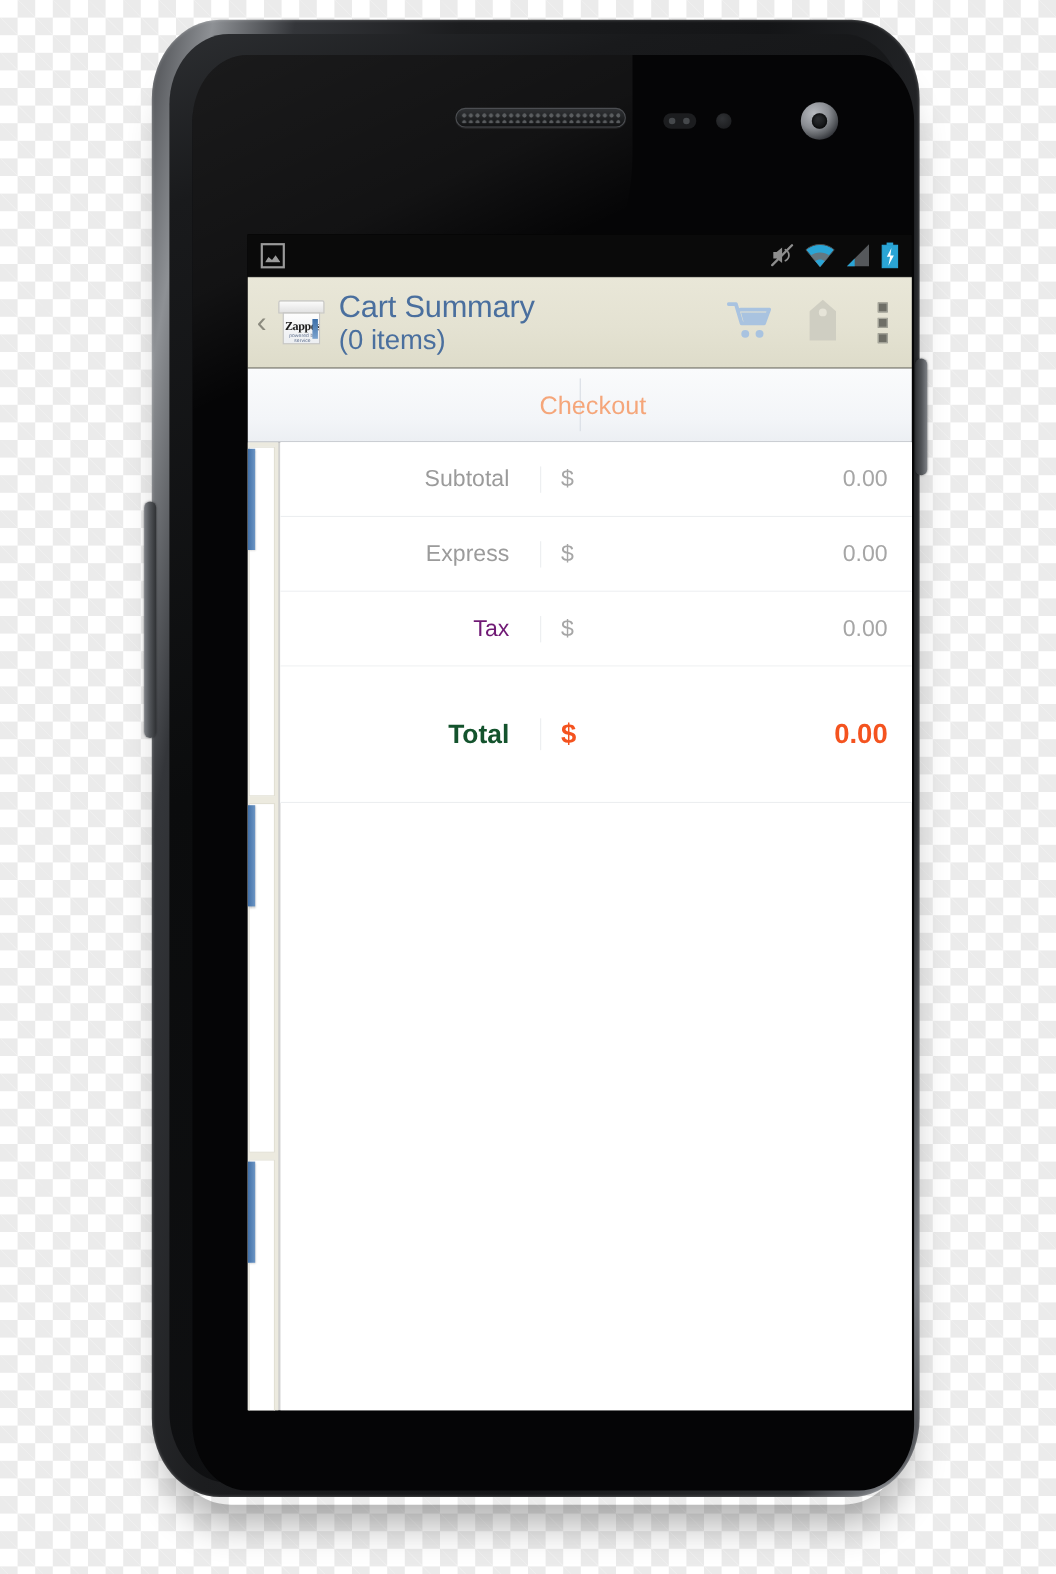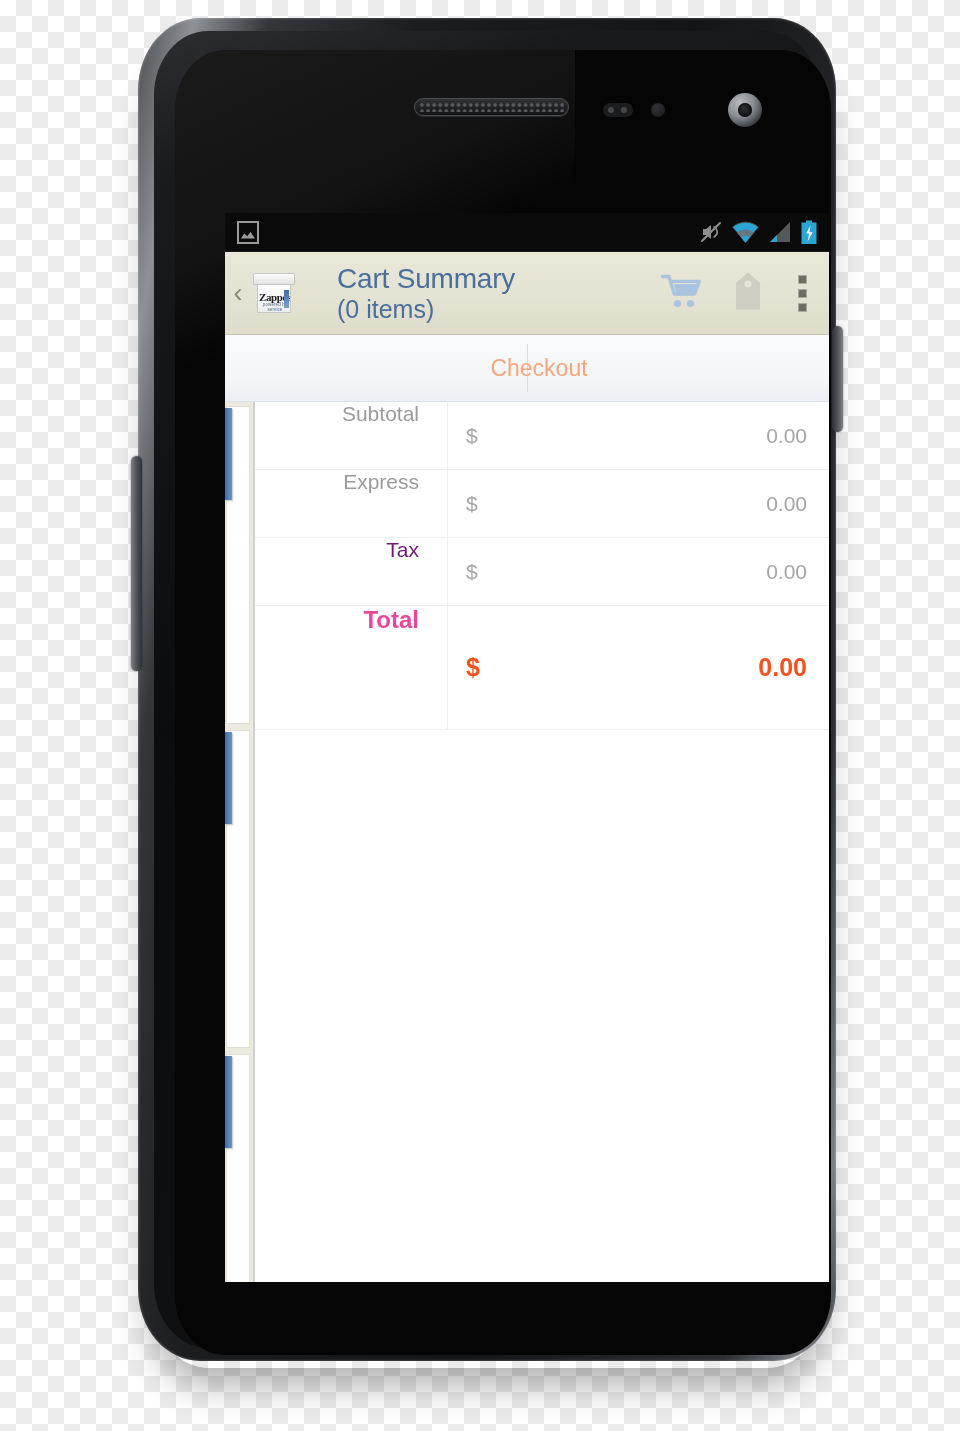--- a/index.html
+++ b/index.html
@@ -257,21 +257,21 @@
     font-size: 4.5px;
     color: #5a6b8a;
     line-height: 1;
     letter-spacing: .1px;
   }
   .ab-logo .box-flag {
     position: absolute; right: 1px; top: 5px;
     width: 5px; height: 18px;
     background: linear-gradient(180deg,#3b6ea8,#7ba3cf);
   }
-  .ab-titles { flex: 1 1 auto; min-width: 0; line-height: 1.06; margin-left: 29px; }
+  .ab-titles { flex: 1 1 auto; min-width: 0; line-height: 1.06; }
   .ab-title {
     color: #4a6f9e;
     font-size: 28px;
     font-weight: normal;
     letter-spacing: -0.2px;
     white-space: nowrap;
   }
   .ab-sub {
     color: #4a6f9e;
     font-size: 25px;
@@ -331,22 +331,24 @@
   
   .content {
     position: relative;
     height: 881px;
     background: #ffffff;
     overflow: hidden;
   }
   .rows { background: #ffffff; }
   .row {
     display: flex;
+    align-items: center;
     border-bottom: 1px solid #eceef0;
     background: #ffffff;
+    padding-left: 44px;
   }
   .row-label {
     width: 192px;
     flex: 0 0 192px;
     text-align: right;
     padding-right: 28px;
     box-sizing: border-box;
     font-size: 21px;
     color: #9b9b9b;
   }
@@ -361,21 +363,21 @@
     justify-content: space-between;
     border-left: 1px solid #eceef0;
     padding: 0 22px 0 18px;
     box-sizing: border-box;
     font-size: 21px;
     color: #a6a6a6;
   }
   .row.normal { height: 67px; }
   .row.total  { height: 123px; }
   .row.total .row-label {
-    color: #ec4899;
+    color: #14532d;
     font-weight: bold;
     font-size: 24px;
     text-decoration: none;
   }
   .row.total .row-value {
     color: #f4531f;
     font-weight: bold;
     font-size: 25px;
   }
 

